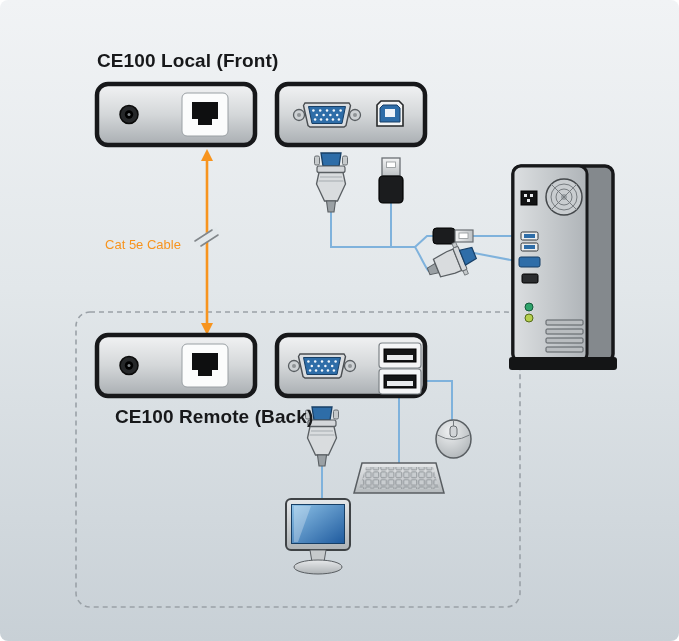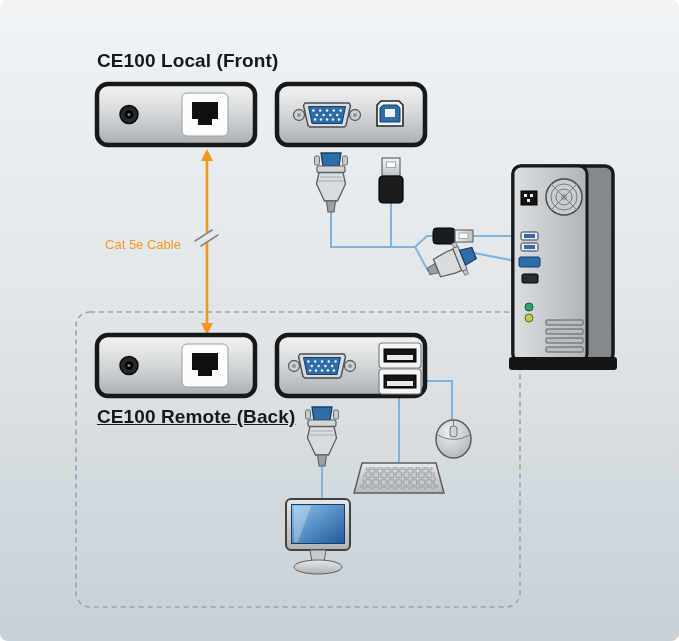--- a/index.html
+++ b/index.html
@@ -247,14 +247,14 @@
       <rect x="450" y="426" width="7" height="11" rx="3" fill="#D2D5D8" stroke="#6A6F73"></rect>
     </g>
   </svg>
 
   <div class="title" style="left:97px;top:50px;width:158px;">CE100 Local (Front)</div>
 
   <div class="cable-label" style="left:84px;top:236px;width:118px;">
     <div>Cat 5e Cable</div>
   </div>
 
-  <div class="title" style="left:97px;top:406px;width:158px;text-decoration:underline;">CE100 Remote (Back)</div>
+  <div class="title" style="left:115px;top:406px;width:158px;">CE100 Remote (Back)</div>
 </div>
 
 </body></html>

